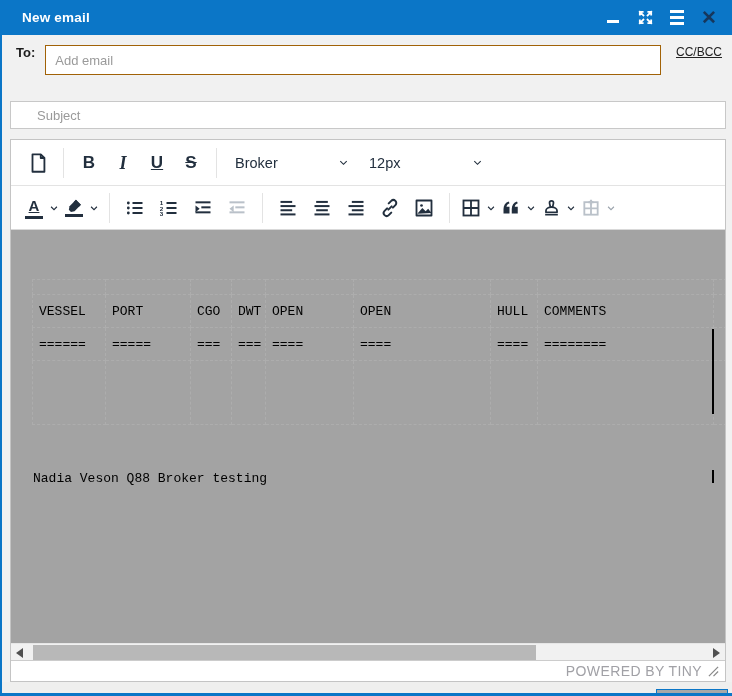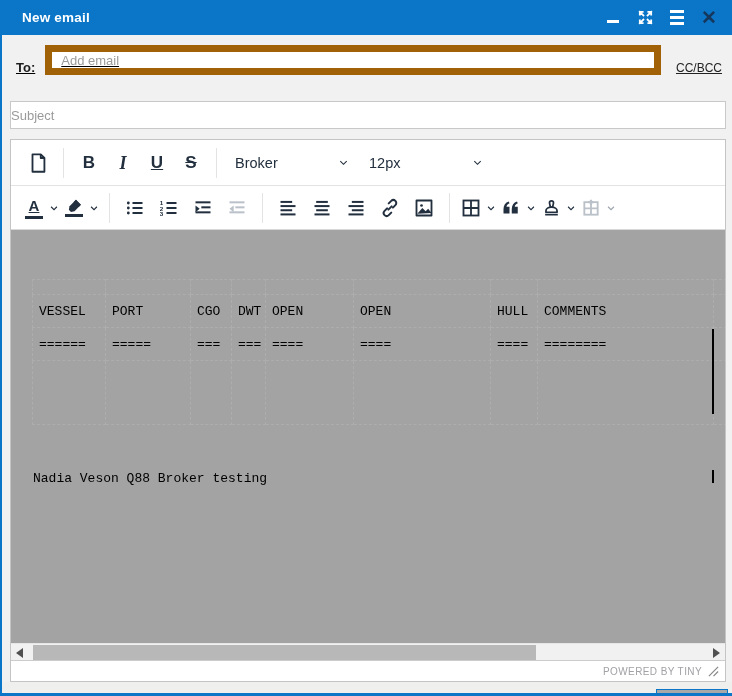--- a/index.html
+++ b/index.html
@@ -22,31 +22,31 @@
   }
   .titlebar .title { color:#fff; font-weight:bold; font-size:13.5px; letter-spacing:.2px; }
   .titlebar .tb-icons { margin-left:auto; display:flex; align-items:center; gap:14px; }
   .tb-ic { width:18px; height:18px; display:flex; align-items:center; justify-content:center; cursor:pointer; }
   .min-bar { width:12px; height:3px; background:#fff; margin-top:8px; }
   .menu-bars { display:flex; flex-direction:column; gap:3px; }
   .menu-bars span { display:block; width:14px; height:3px; background:#fff; }
   .close-x { color:#16375c; font-size:19px; font-weight:bold; line-height:18px; }
 
   
-  .to-row { display:flex; align-items:flex-end; padding:10px 8px 16px 14px;text-decoration:underline; }
+  .to-row { display:flex; align-items:flex-start; padding:10px 8px 16px 14px; }
   .to-label { font-weight:bold; font-size:13px; color:#1c1c1c; margin-right:10px; }
   .to-input {
-    width:616px; height:30px; border:7px solid #a16207; background:#fff;
+    width:616px; height:30px; border:1px solid #a16207; background:#fff;
     font-family:"Liberation Sans",sans-serif; font-size:13px; padding:0 9px; color:#15803d; outline:none;
   }
   .ccbcc { margin-left:auto; margin-right:2px; font-size:12px; color:#222; text-decoration:underline; cursor:pointer; }
   .subject-input {
     display:block; margin:10px 8px 0 8px; width:716px; height:28px;
     border:1px solid #c8c8c8; background:#fff; font-family:"Liberation Sans",sans-serif;
-    font-size:13px; padding:0 0; color:#333; outline:none;
+    font-size:13px; padding:0 26px; color:#333; outline:none;
   }
   input::placeholder { color:#9a9a9a; opacity:1; }
 
   
   .editor {
     margin:10px 8px 0 8px; width:716px; background:#fff;
     border:1px solid #c4c4c4; display:flex; flex-direction:column;
   }
   .tb-row { display:flex; align-items:center; padding:0 10px; background:#fff; }
   .tb-row1 { height:46px; border-bottom:1px solid #e3e3e3; }
@@ -97,21 +97,21 @@
   .hs-left { left:0; } .hs-right { right:0; }
   .tri-l { width:0; height:0; border-style:solid; border-width:5px 7px 5px 0; border-color:transparent #505050 transparent transparent; }
   .tri-r { width:0; height:0; border-style:solid; border-width:5px 0 5px 7px; border-color:transparent transparent transparent #505050; }
   .hs-thumb { position:absolute; left:22px; top:1px; width:503px; height:15px; background:#b8b8b8; cursor:pointer; }
 
   
   .statusbar {
     height:21px; background:#fff; border-top:1px solid #cccccc;
     display:flex; align-items:center; justify-content:flex-end; padding:0 6px 0 0;
   }
-  .branding { color:#a1a1a6; font-size:10px; letter-spacing:.4px; margin-right:6px; }
+  .branding { color:#a1a1a6; font-size:14px; letter-spacing:.4px; margin-right:6px; }
   .resize-handle { color:#8a8a8a; cursor:nwse-resize; display:flex; }
 
   
   .footer { position:relative; height:30px; background:#efefee; }
   .send-btn {
     position:absolute; right:4px; top:7px; width:72px; height:30px;
     background:#a8a8a8; border:1px solid #0b76c7; color:#4f5f6e;
     font-family:"Liberation Sans",sans-serif; font-size:15px; text-align:center;
     padding-top:4px; cursor:pointer;
   }

